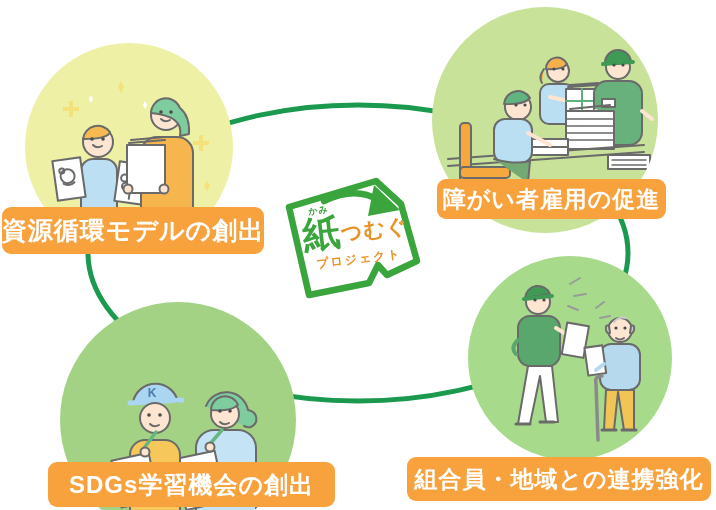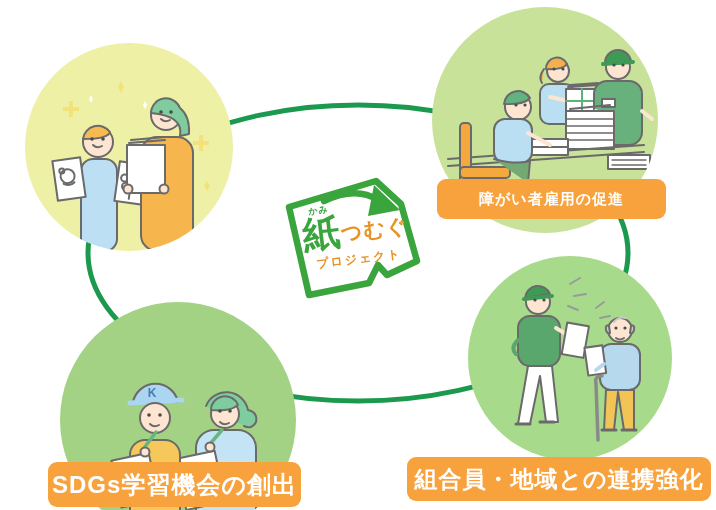--- a/index.html
+++ b/index.html
@@ -13,22 +13,22 @@
   .circle{position:absolute;border-radius:50%;overflow:hidden;z-index:1;}
   .circle svg{display:block;width:100%;height:100%;}
   .c-resource{left:25px;top:43px;width:208px;height:208px;background:var(--circle-resource);}
   .c-employment{left:432px;top:7px;width:226px;height:226px;background:var(--circle-employment);}
   .c-sdgs{left:60px;top:302px;width:236px;height:236px;background:var(--circle-sdgs);}
   .c-community{left:468px;top:256px;width:204px;height:204px;background:var(--circle-community);}
   .label{position:absolute;z-index:3;display:flex;align-items:center;justify-content:center;
     background:var(--label-orange);color:#fff;font-weight:bold;font-size:24px;letter-spacing:1px;
     border-radius:9px;white-space:nowrap;}
   .l-resource{left:2px;top:207px;width:262px;height:47px;font-size:25px;}
-  .l-employment{left:437px;top:179px;width:229px;height:40px;font-size:15px;}
-  .l-sdgs{left:48px;top:462px;width:253px;height:45px;}
+  .l-employment{left:437px;top:179px;width:229px;height:40px;font-size:23px;}
+  .l-sdgs{left:48px;top:462px;width:287px;height:45px;}
   .l-community{left:407px;top:421px;width:304px;height:44px;font-size:23px;margin-top:36px;}
   .logo{position:absolute;left:272px;top:168px;width:168px;height:140px;z-index:2;}
   .logo svg{position:absolute;left:0;top:0;}
   .logo-text{position:absolute;left:14px;top:34px;width:140px;text-align:center;transform:rotate(-7deg);}
   .logo-line1{display:flex;align-items:flex-end;justify-content:center;gap:1px;}
   .kanji-col{display:flex;flex-direction:column;align-items:center;line-height:1;}
   .furigana{font-size:9px;color:var(--logo-green);font-weight:bold;letter-spacing:1px;}
   .kanji{font-size:37px;color:var(--logo-green);font-weight:bold;line-height:1;}
   .kana{font-size:21px;color:var(--logo-orange);font-weight:bold;letter-spacing:1px;padding-bottom:2px;}
   .logo-sub{font-size:12px;color:var(--logo-orange);font-weight:bold;letter-spacing:2px;margin-top:3px;}
@@ -227,20 +227,21 @@
       </g>
       <g fill="#4a4a4a">
         <circle cx="67" cy="44" r="1.6"></circle>
           <circle cx="76" cy="44" r="1.6"></circle>
         <circle cx="148" cy="72" r="1.6"></circle>
           <circle cx="157" cy="72" r="1.6"></circle>
       </g>
     </svg>
   </div>
 
+  <div class="label l-resource">資源循環モデルの創出</div>
   <div class="label l-employment">障がい者雇用の促進</div>
   <div class="label l-sdgs">SDGs学習機会の創出</div>
   <div class="label l-community">組合員・地域との連携強化</div>
 
   <div class="logo">
     <svg width="168" height="140" viewBox="0 0 168 140">
       <g stroke="#3aa43d" stroke-width="6.5" fill="none" stroke-linecap="round" stroke-linejoin="round">
         <path d="M104,13 L17,39 L37,127 L97,115 L106,97 L115,107 L145,93 L129,36 Z"></path>
         <path d="M52,33 Q84,18 106,32"></path>
       </g>

